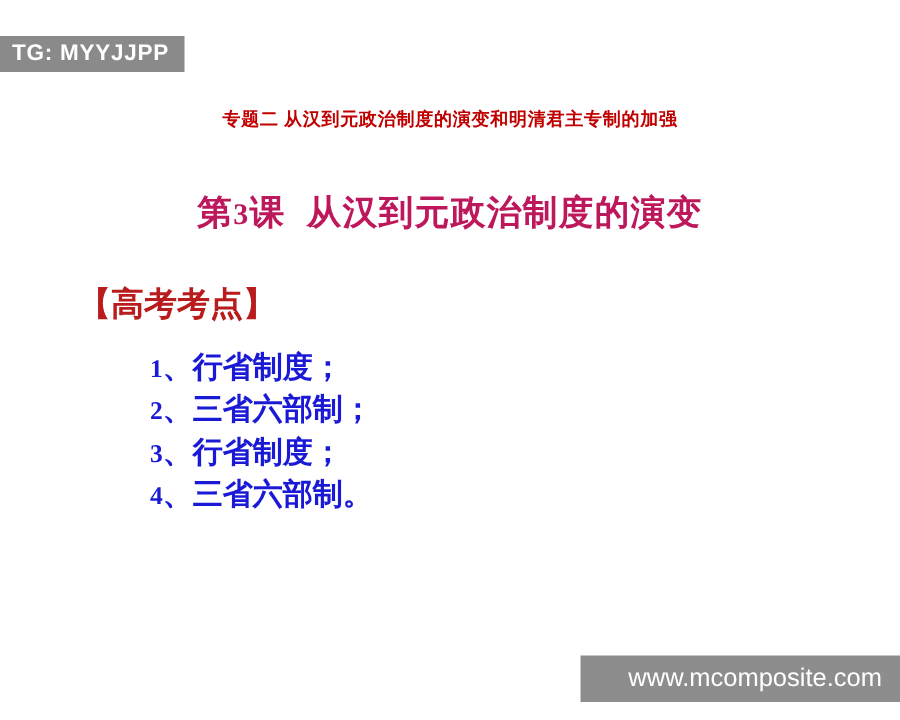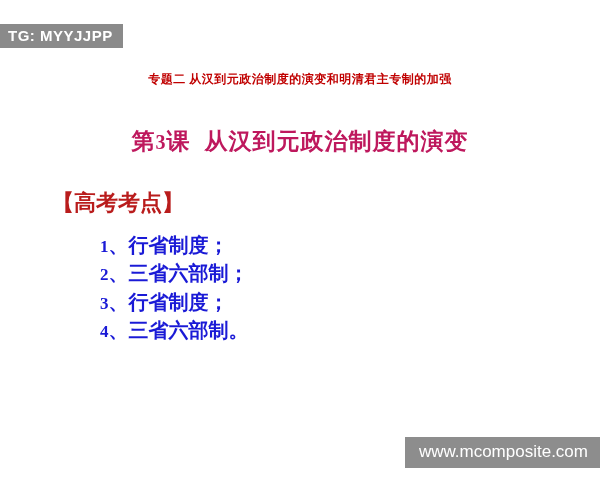--- a/index.html
+++ b/index.html
@@ -39,21 +39,21 @@
   }
 
   
   .site-tag {
     position: absolute;
     right: 0;
     bottom: 28px;
     background: #8d8d8d;
     color: #ffffff;
     font-size: 17px;
-    padding: 5px 12px 6px 14px;
+    padding: 5px 12px 6px 32px;
     font-family: "Liberation Sans", sans-serif;
     white-space: nowrap;
   }
 
   .title-line {
     position: absolute;
     left: 0;
     top: 55px;
     width: 600px;
     text-align: center;

